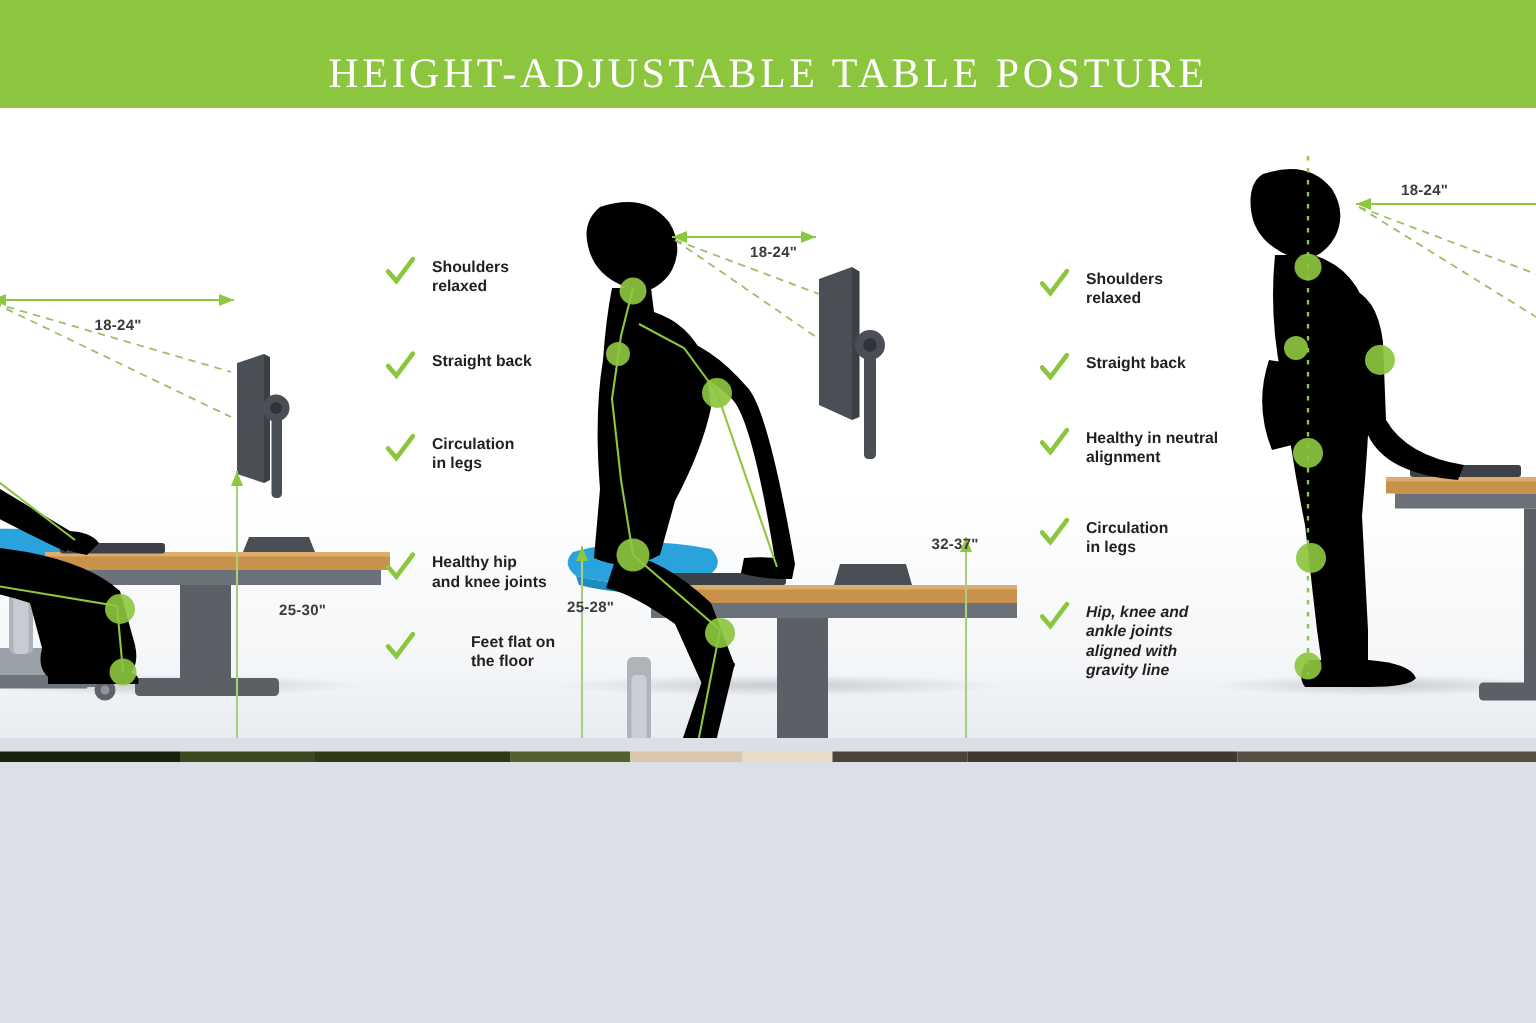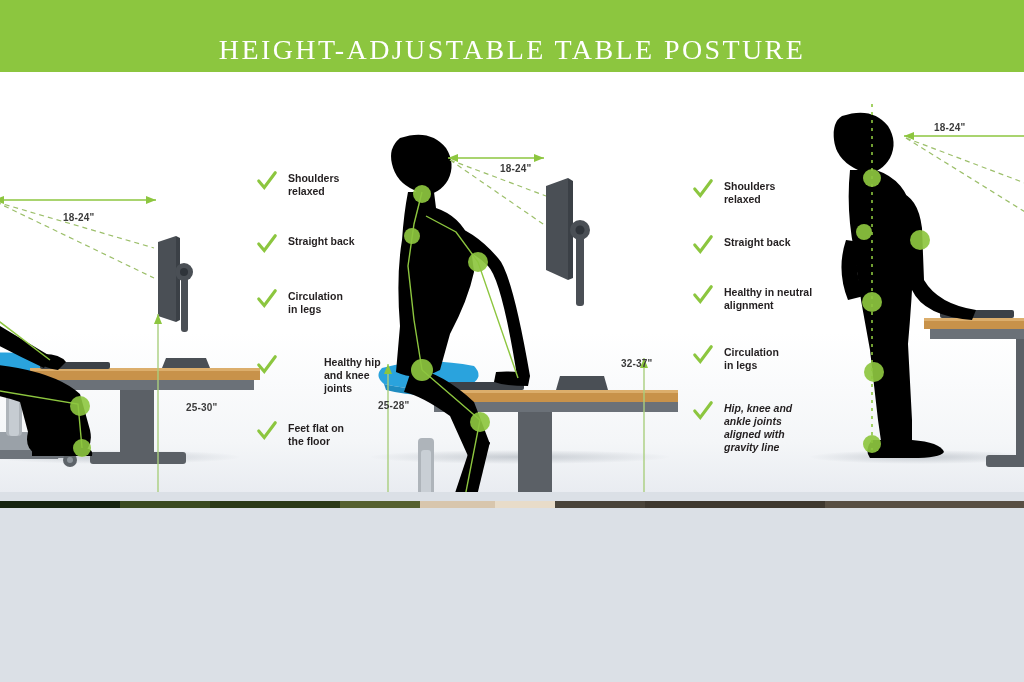--- a/index.html
+++ b/index.html
@@ -225,28 +225,28 @@
           </svg>
         <span class="check-label">Straight back</span>
       </div>
       <div class="check-row" style="top:118px; left:0;">
         <svg class="tick" viewBox="0 0 24 24">
             <path d="M3 12 L9 19 L21 3" stroke="#8cc63f" stroke-width="3.4" fill="none" stroke-linecap="round"></path>
           </svg>
         <span class="check-label">Circulation
 in legs</span>
       </div>
-      <div class="check-row" style="top:184px; left:0;gap:36px;">
+      <div class="check-row" style="top:197px; left:0;">
         <svg class="tick" viewBox="0 0 24 24">
             <path d="M3 12 L9 19 L21 3" stroke="#8cc63f" stroke-width="3.4" fill="none" stroke-linecap="round"></path>
           </svg>
         <span class="check-label">Healthy hip
 and knee joints</span>
       </div>
-      <div class="check-row" style="top:250px; left:0;">
+      <div class="check-row" style="top:250px; left:0;gap:26px;">
         <svg class="tick" viewBox="0 0 24 24">
             <path d="M3 12 L9 19 L21 3" stroke="#8cc63f" stroke-width="3.4" fill="none" stroke-linecap="round"></path>
           </svg>
         <span class="check-label">Feet flat on
 the floor</span>
       </div>
     </div>
 
     <div class="scene" style="left:378px; top:48px; width:300px; height:350px;">
       <svg width="300" height="350" viewBox="0 0 300 350">

